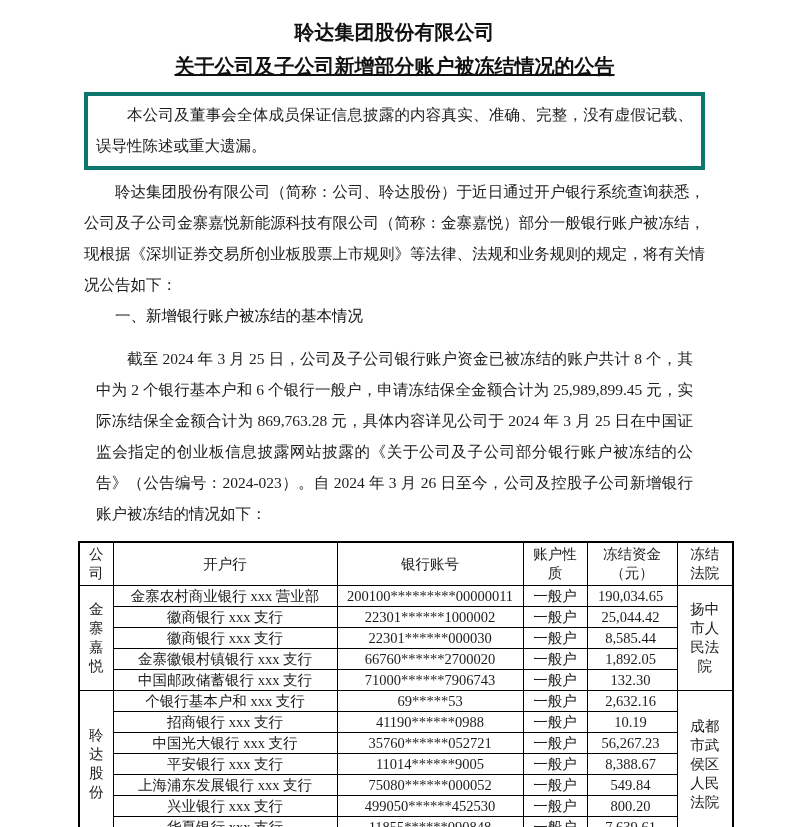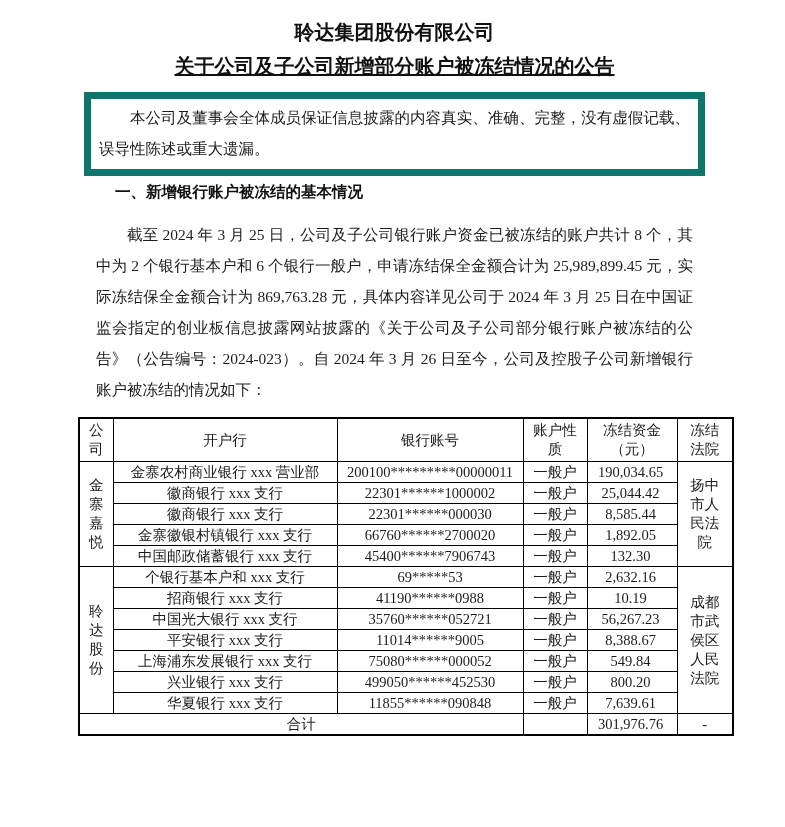--- a/index.html
+++ b/index.html
@@ -19,42 +19,42 @@
     font-family: "Liberation Sans", "DejaVu Sans", sans-serif;
     font-weight: bold;
     font-size: 20px;
     line-height: 28px;
     color: #111111;
   }
   .title-1 { margin: 4px 0 0 0; }
   .title-2 { margin: 6px 0 0 0; text-decoration: underline; }
   .notice-box {
     margin-top: 12px;
-    border: 7px solid #0f766e;
+    border: 4px solid #0f766e;
     padding: 3px 8px 5px 8px;
   }
   .notice-box p {
     margin: 0;
     font-size: 15.5px;
     line-height: 31px;
     text-align: justify;
     text-indent: 2em;
   }
   .body-para {
     margin: 6px 0 0 0;
     font-size: 15.5px;
     line-height: 31px;
     text-align: justify;
     text-indent: 2em;
   }
   .body-para.tight { margin: 12px; }
   .section-heading {
     margin: 0;
     font-family: "Liberation Sans", "DejaVu Sans", sans-serif;
-    font-weight: bold;
+    font-weight: normal;
     font-size: 15.5px;
     line-height: 31px;
     text-indent: 2em;
     color: #111111;
   }
   table.freeze-table {
     border-collapse: collapse;
     table-layout: fixed;
     width: 656px;
     margin: 8px 0 0 -6px;
@@ -100,20 +100,21 @@
 
 <div class="page">
 
   <h1 class="title title-1">聆达集团股份有限公司</h1>
   <h2 class="title title-2">关于公司及子公司新增部分账户被冻结情况的公告</h2>
 
   <div class="notice-box">
     <p>本公司及董事会全体成员保证信息披露的内容真实、准确、完整，没有虚假记载、误导性陈述或重大遗漏。</p>
   </div>
 
+  <p class="body-para">聆达集团股份有限公司（简称：公司、聆达股份）于近日通过开户银行系统查询获悉，公司及子公司金寨嘉悦新能源科技有限公司（简称：金寨嘉悦）部分一般银行账户被冻结，现根据《深圳证券交易所创业板股票上市规则》等法律、法规和业务规则的规定，将有关情况公告如下：</p>
 
   <p class="section-heading">一、新增银行账户被冻结的基本情况</p>
 
   <p class="body-para tight">截至 2024 年 3 月 25 日，公司及子公司银行账户资金已被冻结的账户共计 8 个，其中为 2 个银行基本户和 6 个银行一般户，申请冻结保全金额合计为 25,989,899.45 元，实际冻结保全金额合计为 869,763.28 元，具体内容详见公司于 2024 年 3 月 25 日在中国证监会指定的创业板信息披露网站披露的《关于公司及子公司部分银行账户被冻结的公告》（公告编号：2024-023）。自 2024 年 3 月 26 日至今，公司及控股子公司新增银行账户被冻结的情况如下：</p>
 
   <table class="freeze-table">
     <colgroup>
       <col class="col-company">
         <col class="col-bank">
         <col class="col-account">
@@ -157,21 +158,21 @@
         <td class="amount-cell">8,585.44</td>
       </tr>
       <tr>
         <td>金寨徽银村镇银行 xxx 支行</td>
         <td>66760******2700020</td>
         <td>一般户</td>
         <td class="amount-cell">1,892.05</td>
       </tr>
       <tr>
         <td>中国邮政储蓄银行 xxx 支行</td>
-        <td>45400******7906743</td>
+        <td>71000******7906743</td>
         <td>一般户</td>
         <td class="amount-cell">132.30</td>
       </tr>
       <tr>
         <td rowspan="7"><span class="vert-wrap">聆达股份</span></td>
         <td>个银行基本户和 xxx 支行</td>
         <td>69*****53</td>
         <td>一般户</td>
         <td class="amount-cell">2,632.16</td>
         <td rowspan="7"><span class="court-wrap">成都市武侯区人民法院</span></td>

